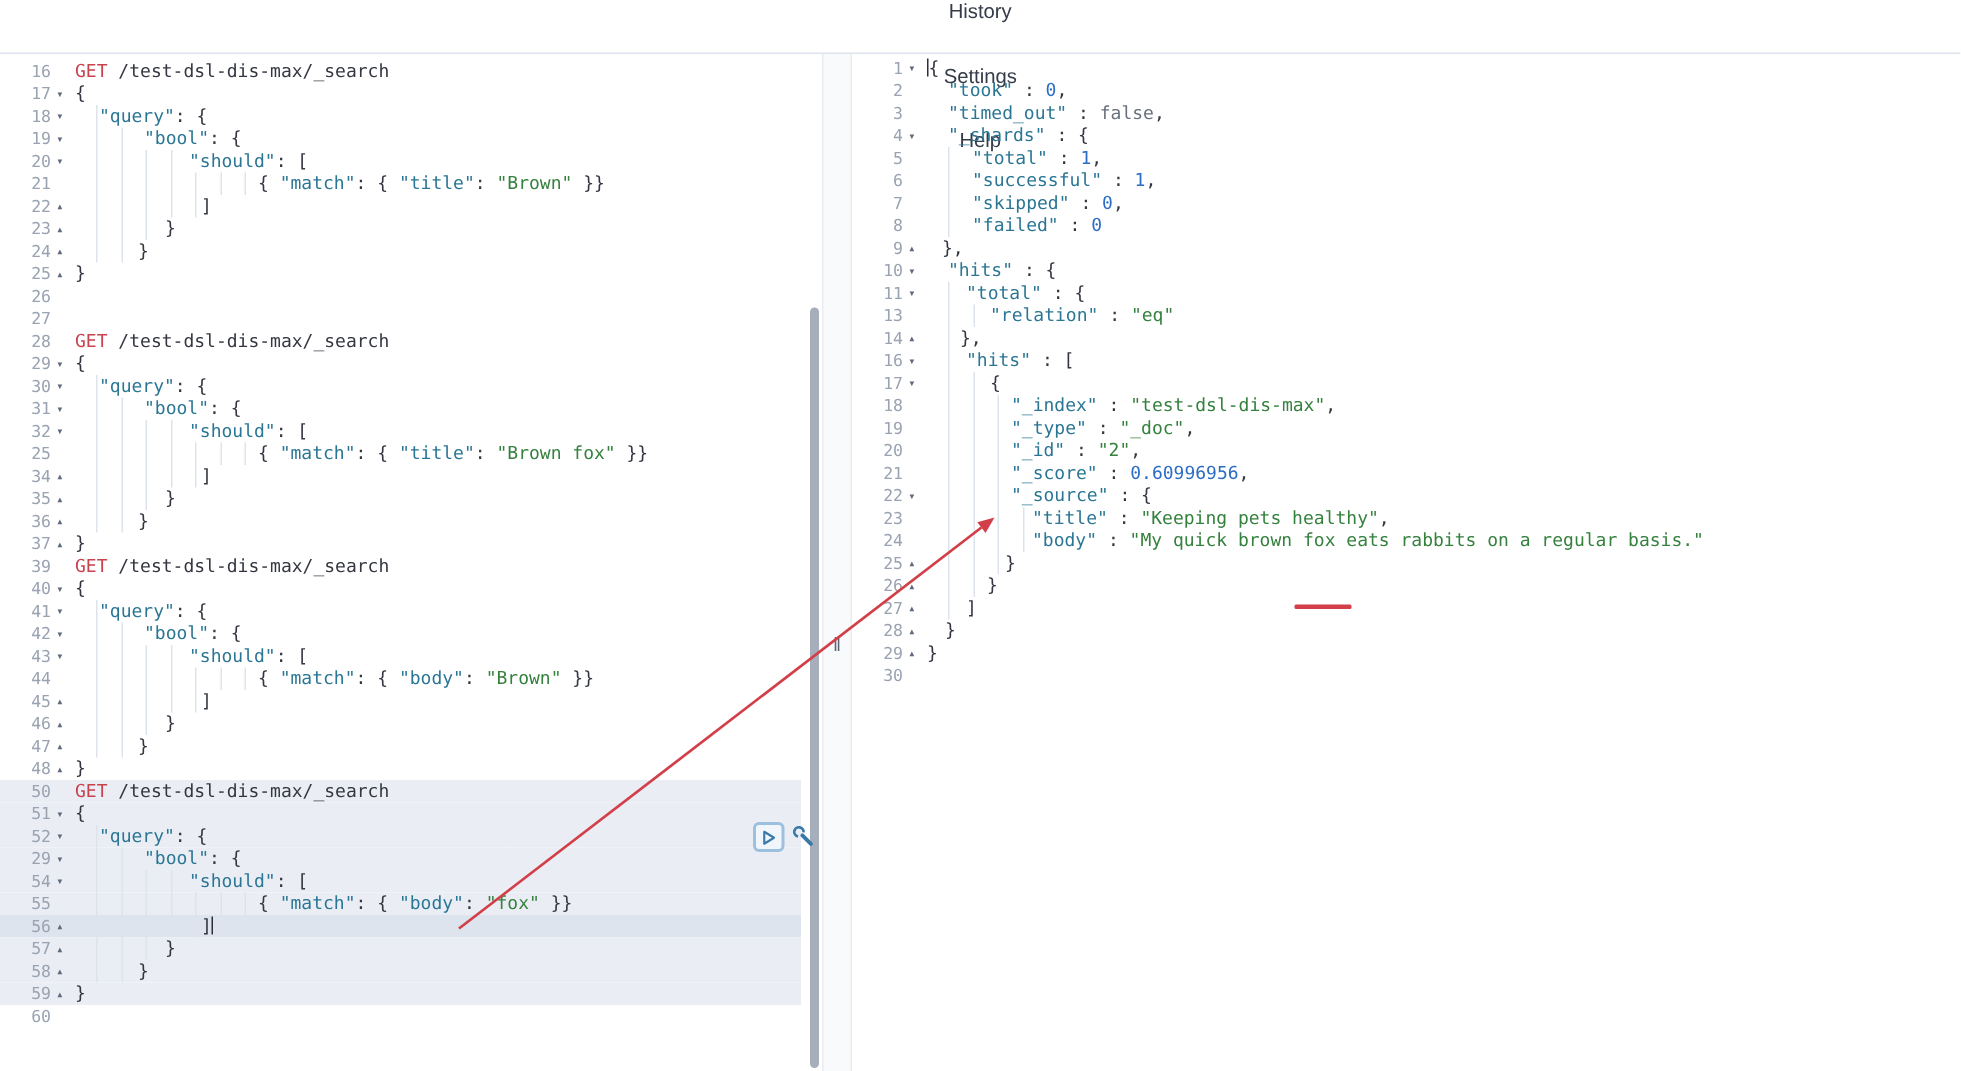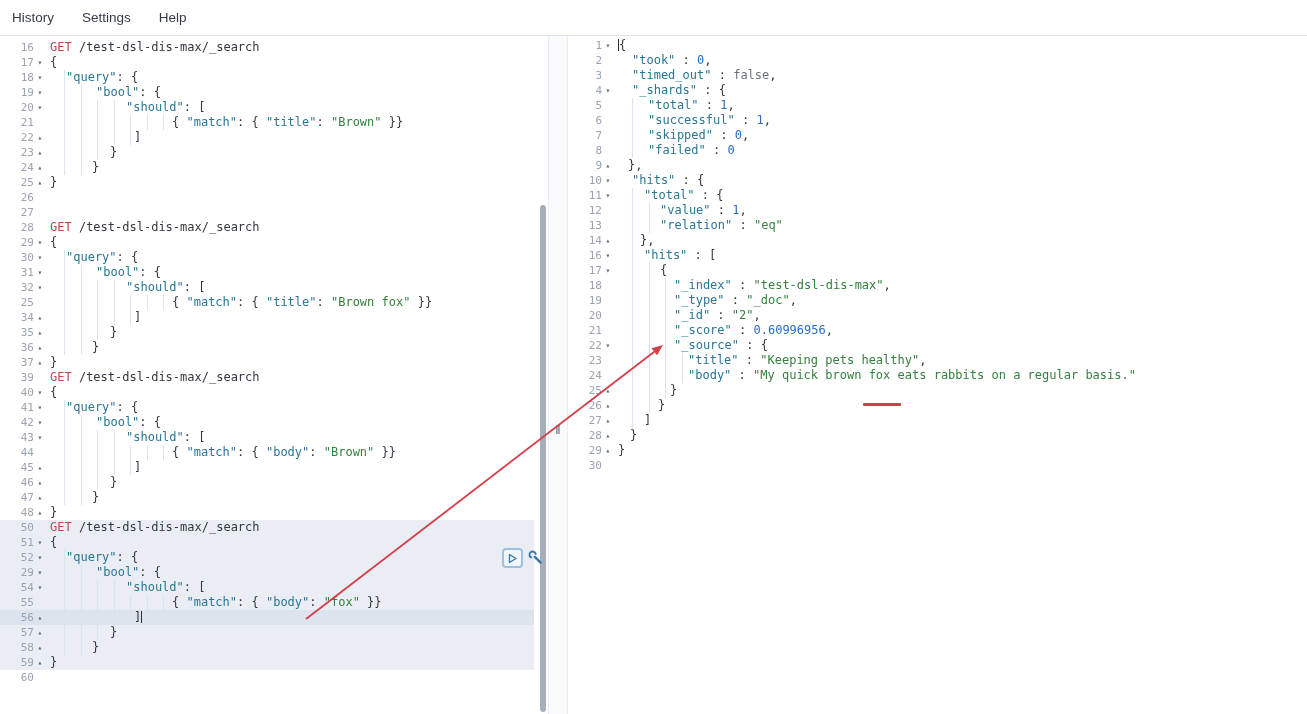--- a/index.html
+++ b/index.html
@@ -1,17 +1,17 @@
 <!DOCTYPE html>
 <html style="--method: #c9434f; --key: #2a7694; --str: #35813e; --num: #2b6cc4; --bool: #69707d; --punct: #343741; --line-number: #9aa3b2; --guide: #dde3ec; --sel: #eaeef4; --act: #dde4ee; --scrollbar: #a6aebb;"><head>
 <meta charset="utf-8">
 <style>
   html,body{margin:0;padding:0;background:#fff;width:1307px;height:714px;overflow:hidden;}
   .page{position:relative;width:1307px;height:714px;font-family:"Liberation Sans",sans-serif;}
-  .topbar{height:35px;border-bottom:1px solid #dde3ec;display:flex;align-items:center;padding:0 12px;gap:28px;background:#fff;}
+  .topbar{height:35px;border-bottom:1px solid #dde3ec;display:flex;align-items:center;padding:0 12px;gap:28px;background:#fff;flex-direction:column;}
   .menu-item{font-size:13.5px;color:#353b48;cursor:pointer;}
   .main{position:absolute;top:36px;left:0;right:0;bottom:0;display:flex;}
   .left-editor{width:548px;flex:none;padding-top:4px;position:relative;}
   .splitter{width:18px;flex:none;background:#f8fafc;border-left:1px solid #e9edf2;border-right:1px solid #e9edf2;position:relative;}
   .splitter-handle{position:absolute;left:0;right:0;top:386px;text-align:center;color:#5c6673;font-size:13px;cursor:col-resize;}
   .right-editor{flex:1;padding-top:2px;position:relative;}
   .line{display:flex;height:15px;line-height:15px;font-family:"DejaVu Sans Mono","Liberation Mono",monospace;font-size:12px;}
   .gutter{width:46px;flex:none;display:flex;}
   .num{width:26px;margin-left:8px;text-align:right;color:var(--line-number);font-size:11px;}
   .fold{width:12px;text-align:center;color:#5f6b7d;font-size:8px;line-height:15px;cursor:pointer;}
@@ -630,31 +630,20 @@
             <span class="num">11</span>
             <span class="fold">▾</span>
           </div>
           <div class="code">
             <span class="guide" style="left: 18px;"></span>
             <span class="txt" style="left: 30px;"><span class="t-k">"total"</span><span class="t-p"> : {</span></span>
           </div>
         </div>
         <div class="line">
           <div class="gutter">
-            <span class="num">12</span>
-            <span class="fold"></span>
-          </div>
-          <div class="code">
-            <span class="guide" style="left: 18px;"></span>
-            <span class="guide" style="left: 34.5px;"></span>
-            <span class="txt" style="left: 46px;"><span class="t-k">"value"</span><span class="t-p"> : </span><span class="t-d">1</span><span class="t-p">,</span></span>
-          </div>
-        </div>
-        <div class="line">
-          <div class="gutter">
             <span class="num">13</span>
             <span class="fold"></span>
           </div>
           <div class="code">
             <span class="guide" style="left: 18px;"></span>
             <span class="guide" style="left: 34.5px;"></span>
             <span class="txt" style="left: 46px;"><span class="t-k">"relation"</span><span class="t-p"> : </span><span class="t-s">"eq"</span></span>
           </div>
         </div>
         <div class="line">

